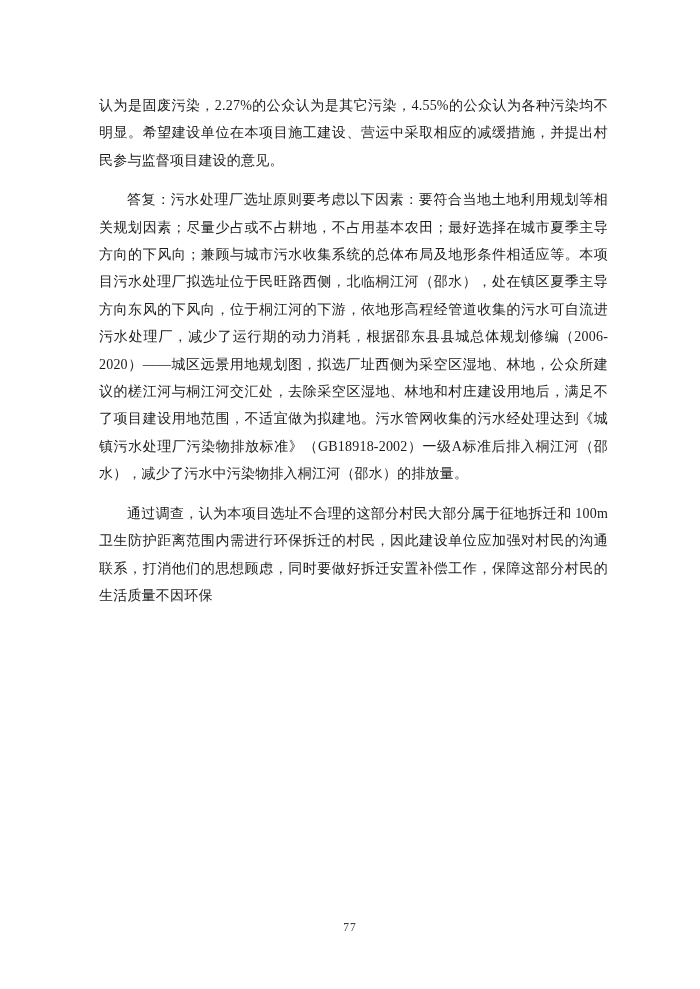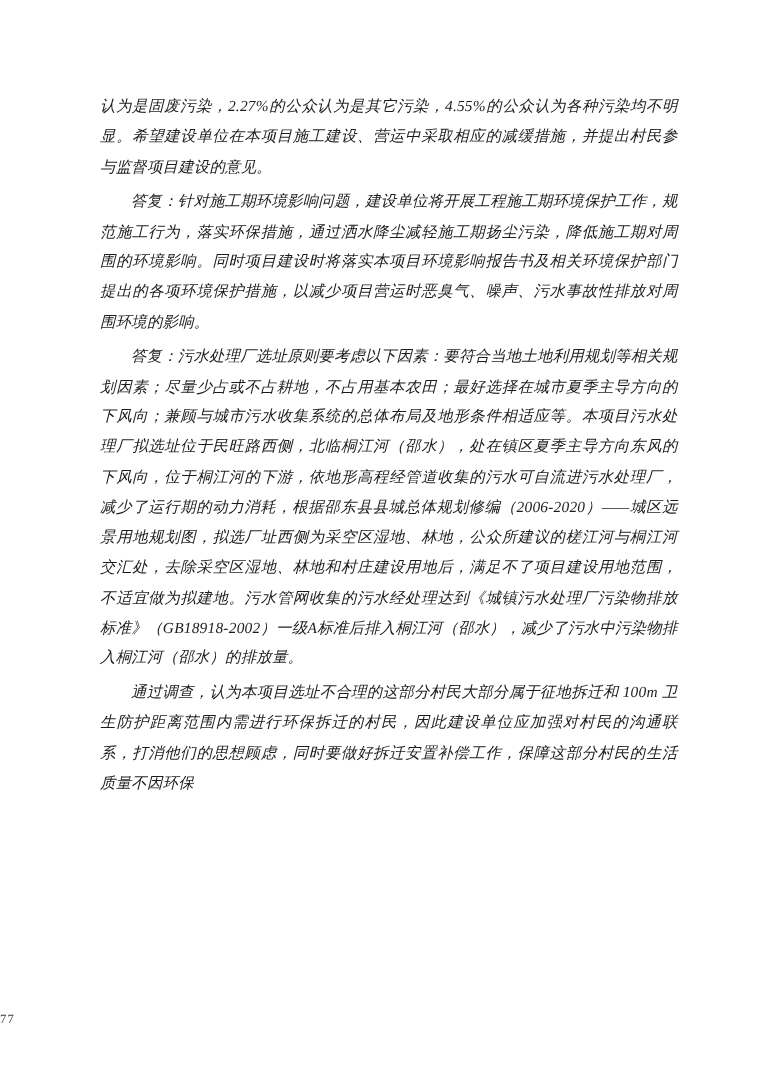--- a/index.html
+++ b/index.html
@@ -22,42 +22,40 @@
     left: 87px;
     width: 533px;
     color: #1c1c1c;
     font-size: 14px;
     line-height: 27.4px;
     text-align: justify;
     text-justify: inter-ideograph;
     letter-spacing: 0.2px;
   }
   .para {
-    margin: 4px;
+    margin: 12px;
     padding: 0;
-    font-style: italic;
   }
   .para.indent {
     text-indent: 2em;
   }
   .page-number {
     position: absolute;
     top: 921px;
     left: 0;
     right: 0;
-    text-align: left;
+    text-align: center;
     font-size: 11.5px;
     color: #3a3a3a;
     letter-spacing: 1px;
   }
 </style>
 </head>
 <body>
 
 <div class="page">
   <div class="body-text">
     <p class="para no-indent">认为是固废污染，2.27%的公众认为是其它污染，4.55%的公众认为各种污染均不明显。希望建设单位在本项目施工建设、营运中采取相应的减缓措施，并提出村民参与监督项目建设的意见。</p>
-    <p class="para indent">答复：针对施工期环境影响问题，建设单位将开展工程施工期环境保护工作，规范施工行为，落实环保措施，通过洒水降尘减轻施工期扬尘污染，降低施工期对周围的环境影响。同时项目建设时将落实本项目环境影响报告书及相关环境保护部门提出的各项环境保护措施，以减少项目营运时恶臭气、噪声、污水事故性排放对周围环境的影响。</p>
     <p class="para indent">答复：污水处理厂选址原则要考虑以下因素：要符合当地土地利用规划等相关规划因素；尽量少占或不占耕地，不占用基本农田；最好选择在城市夏季主导方向的下风向；兼顾与城市污水收集系统的总体布局及地形条件相适应等。本项目污水处理厂拟选址位于民旺路西侧，北临桐江河（邵水），处在镇区夏季主导方向东风的下风向，位于桐江河的下游，依地形高程经管道收集的污水可自流进污水处理厂，减少了运行期的动力消耗，根据邵东县县城总体规划修编（2006-2020）——城区远景用地规划图，拟选厂址西侧为采空区湿地、林地，公众所建议的槎江河与桐江河交汇处，去除采空区湿地、林地和村庄建设用地后，满足不了项目建设用地范围，不适宜做为拟建地。污水管网收集的污水经处理达到《城镇污水处理厂污染物排放标准》（GB18918-2002）一级A标准后排入桐江河（邵水），减少了污水中污染物排入桐江河（邵水）的排放量。</p>
     <p class="para indent">通过调查，认为本项目选址不合理的这部分村民大部分属于征地拆迁和 100m 卫生防护距离范围内需进行环保拆迁的村民，因此建设单位应加强对村民的沟通联系，打消他们的思想顾虑，同时要做好拆迁安置补偿工作，保障这部分村民的生活质量不因环保</p>
   </div>
   <div class="page-number">77</div>
 </div>
 
 </body></html>

